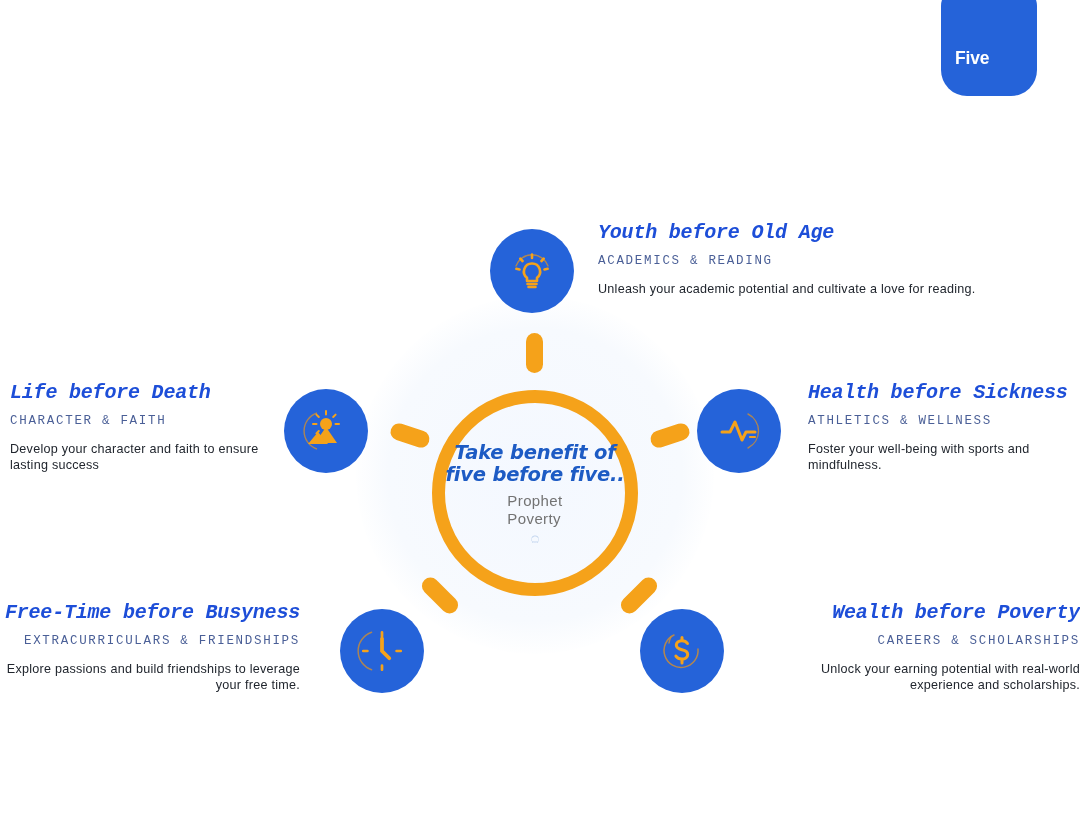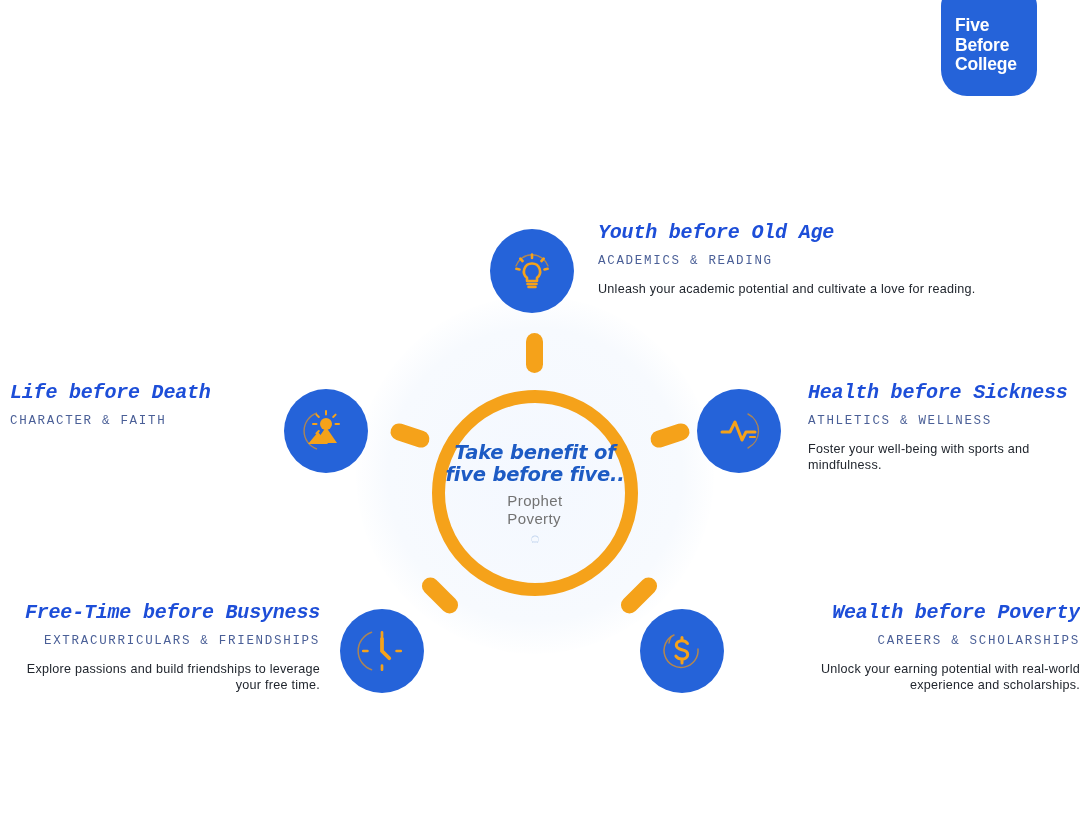--- a/index.html
+++ b/index.html
@@ -28,20 +28,21 @@
     box-sizing: border-box;
     padding: 30px 0 0 14px;
   }
   .logo-line {
     display: block;
     color: #ffffff;
     font-weight: bold;
     font-size: 17.5px;
     line-height: 19.5px;
     letter-spacing: -0.2px;
+    margin-top: 33px;
   }
 
   
   .stage {
     position: absolute;
     left: 0;
     top: 0;
     width: 1080px;
     height: 832px;
   }
@@ -162,21 +163,21 @@
     margin-top: 13px;
     font-size: 12.6px;
     line-height: 15.5px;
     color: #21262e;
     letter-spacing: 0.25px;
   }
 
   .b-top   { left: 598px; top: 221px; text-align: left; }
   .b-right { left: 808px; top: 381px; text-align: left; }
   .b-br    { left: 782px; top: 601px; text-align: right; }
-  .b-bl    { left: 24px;  top: 601px; width: 296px; text-align: right; }
+  .b-bl    { left: 4px;  top: 601px; width: 296px; text-align: right; }
   .b-left  { left: 10px;  top: 381px; width: 251px; }
 </style>
 </head>
 <body>
 
 <div class="logo">
   <span class="logo-line">Five</span>
   <span class="logo-line">Before</span>
   <span class="logo-line">College</span>
 </div>
@@ -280,15 +281,16 @@
 
   <div class="block b-bl">
     <h2>Free-Time before Busyness</h2>
     <div class="sub">EXTRACURRICULARS &amp; FRIENDSHIPS</div>
     <div class="desc">Explore passions and build friendships to leverage your free time.</div>
   </div>
 
   <div class="block b-left">
     <h2>Life before Death</h2>
     <div class="sub">CHARACTER &amp; FAITH</div>
+    <div class="desc">Develop your character and faith to ensure lasting success</div>
   </div>
 
 </div>
 
 </body></html>

